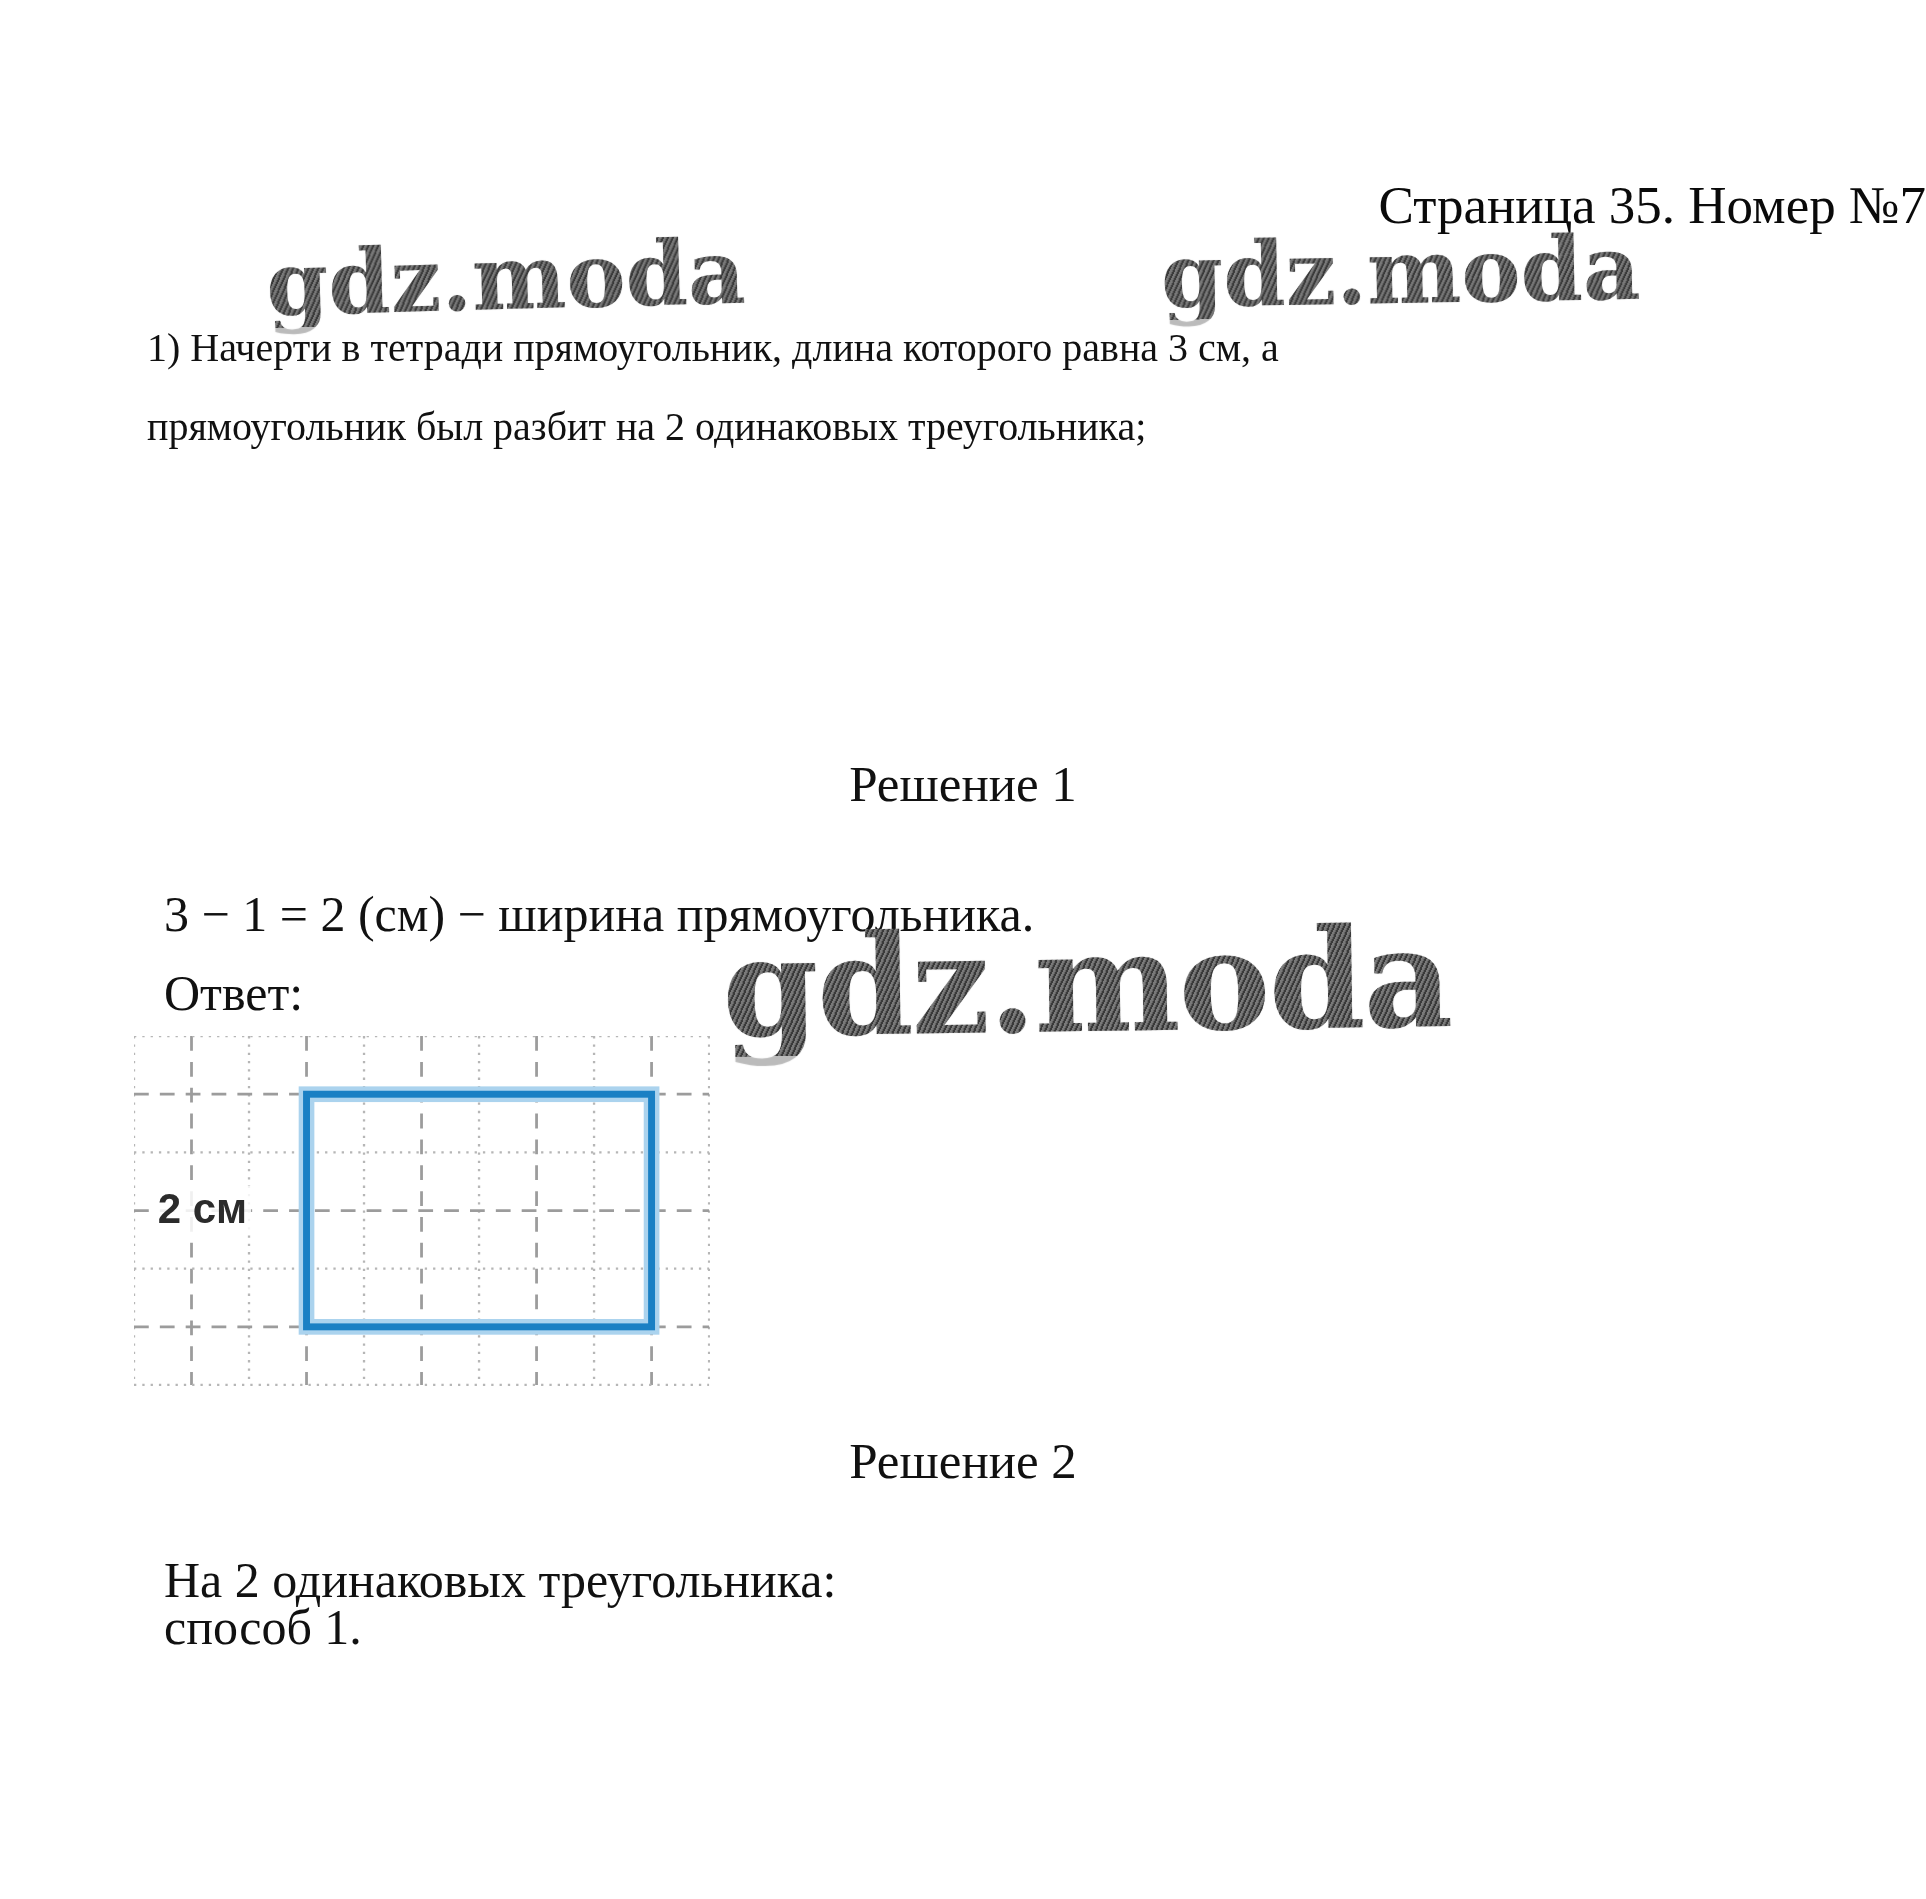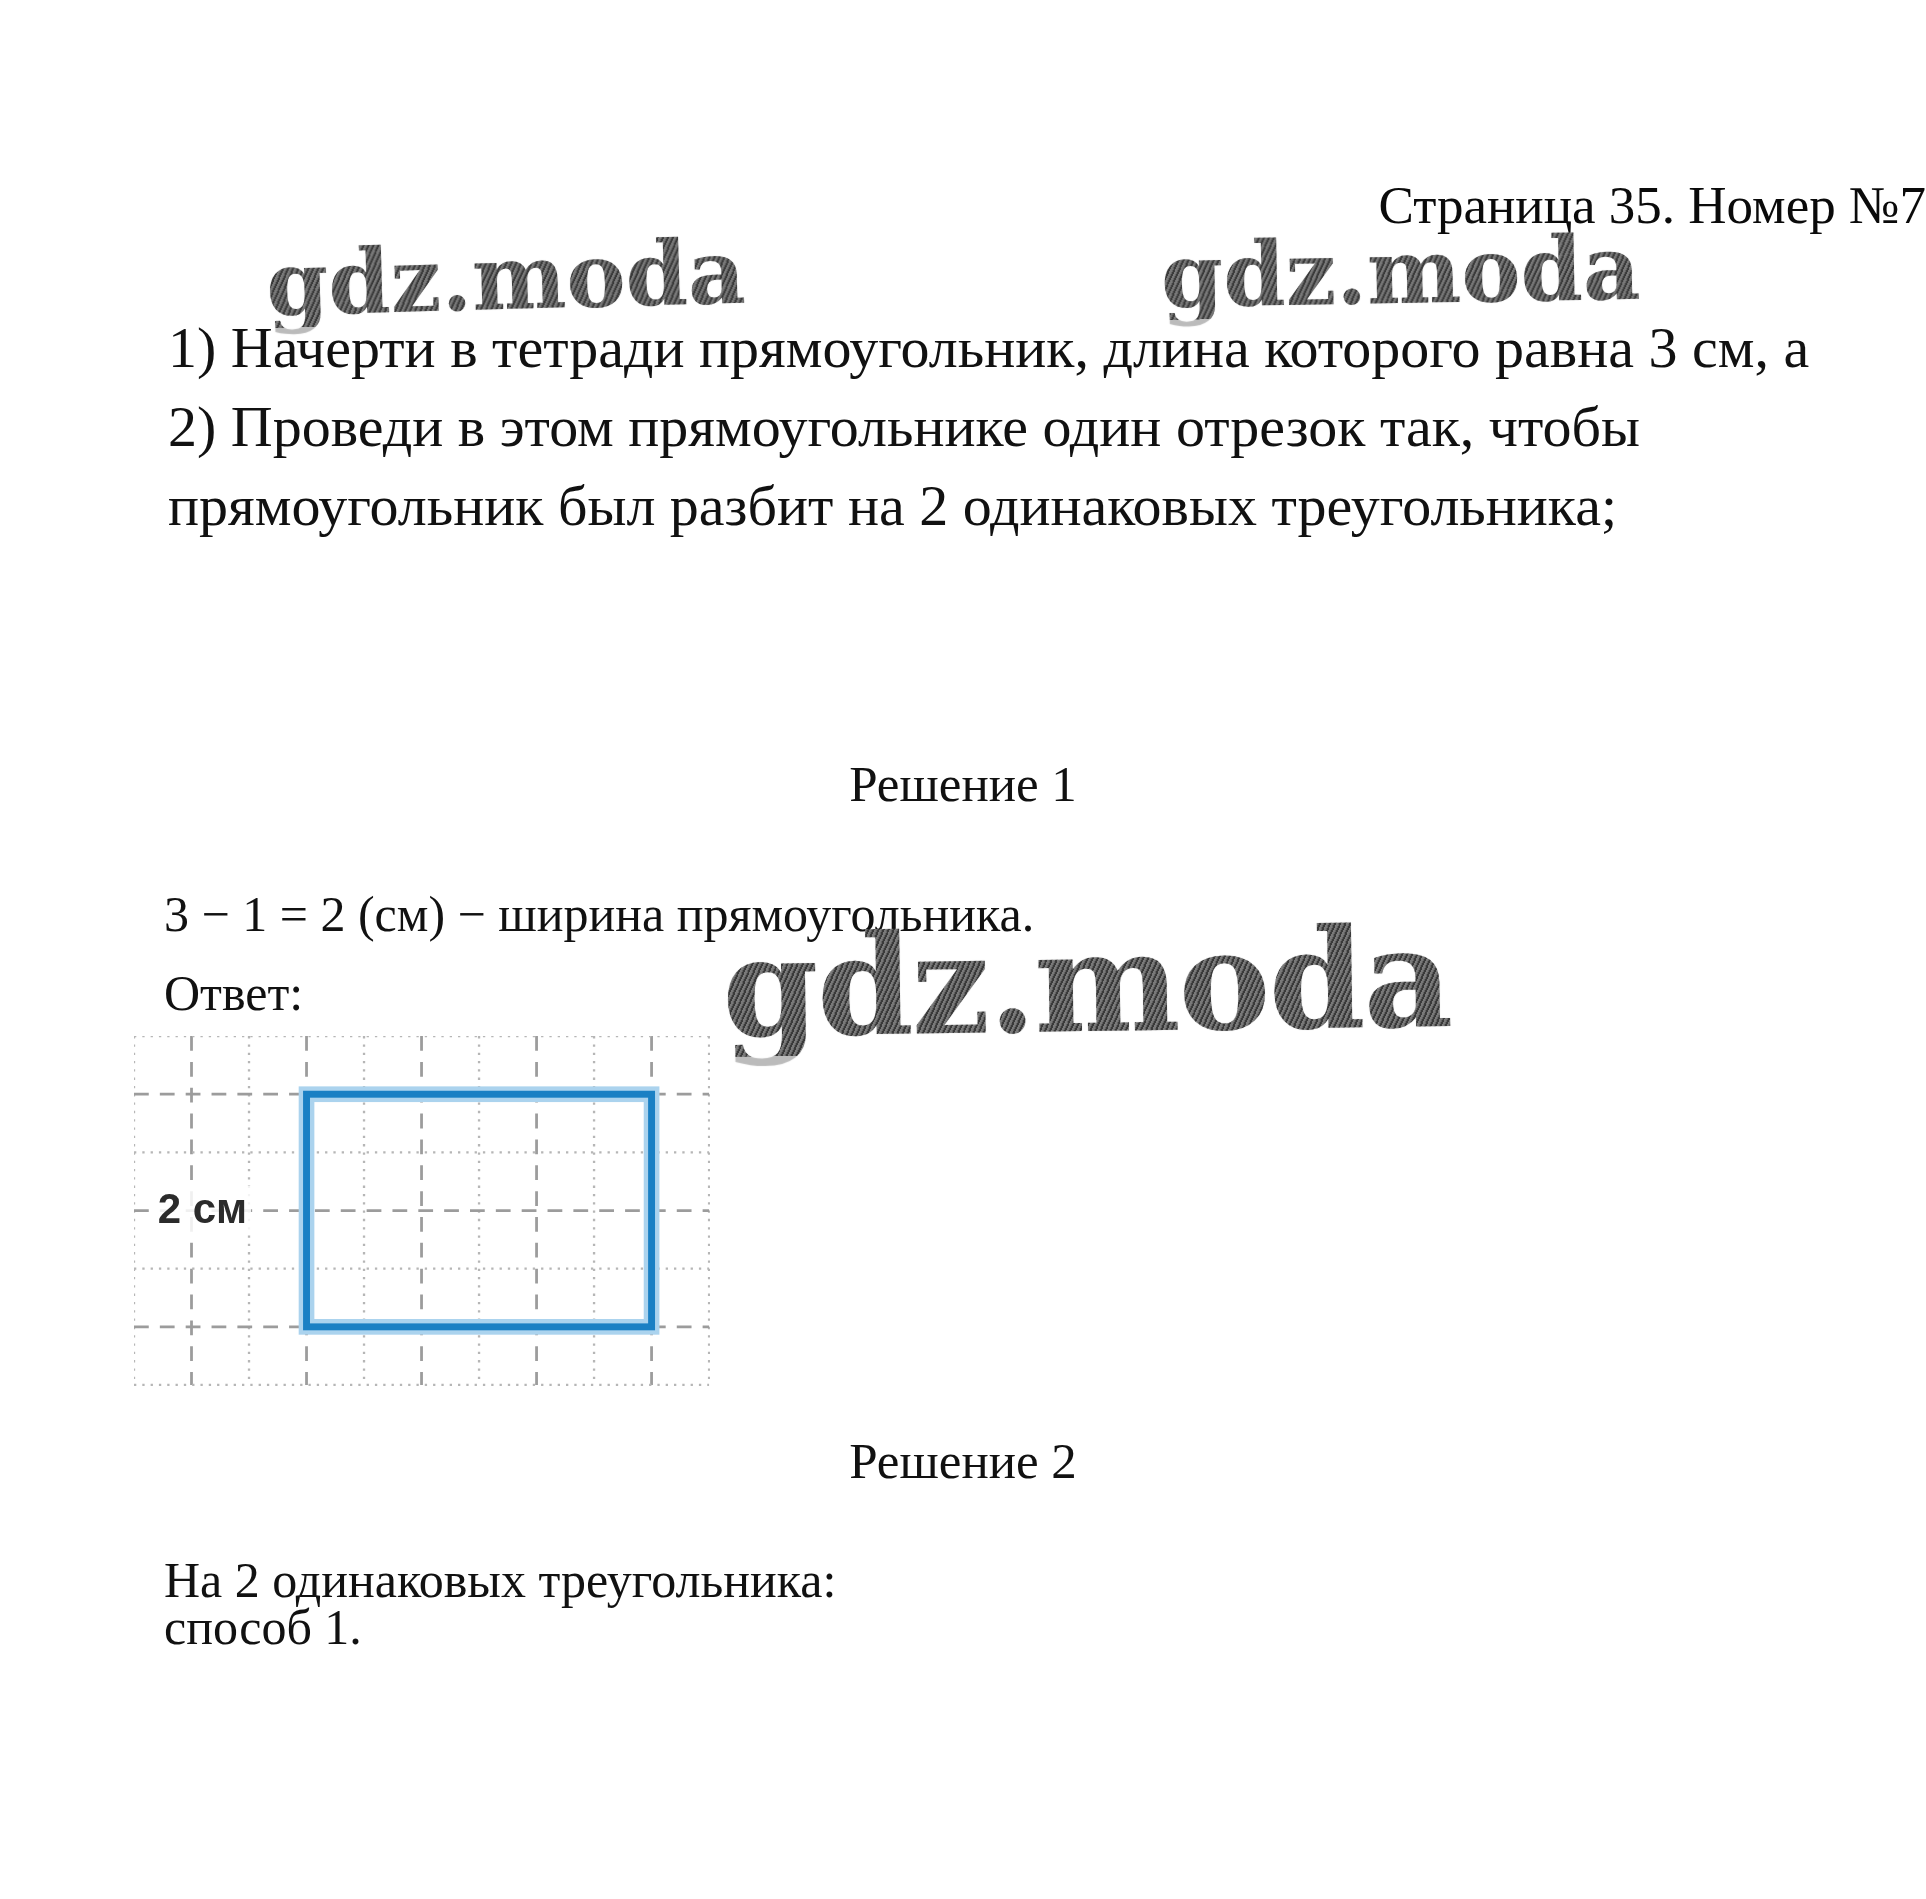--- a/index.html
+++ b/index.html
@@ -17,21 +17,21 @@
     font-family:"DejaVu Serif", serif;font-weight:bold;color:#6b6b6b;
     background:repeating-linear-gradient(115deg,#3a3a3a 0 1.8px,#9a9a9a 1.8px 3.7px,#777 3.7px 4.6px);
     -webkit-background-clip:text;background-clip:text;
     -webkit-text-fill-color:transparent;
     text-shadow:0 0 0.9px rgba(60,60,60,.35);
     white-space:nowrap;line-height:1;
   }
   .wm-topleft{left:266px;top:233px;font-size:89px;transform:rotate(-1.5deg);}
   .wm-topright{left:1161px;top:227px;font-size:89px;transform:rotate(-1deg);}
   .wm-center{left:722px;top:914px;font-size:138px;letter-spacing:-1.8px;transform:rotate(-0.8deg);}
-  .problem{left:168px;top:308px;width:1652px;font-size:58px;line-height:79px;}
+  .problem{left:147px;top:308px;width:1652px;font-size:40px;line-height:79px;}
   .heading{left:0;width:1926px;text-align:center;font-size:51px;}
   .heading1{top:755px;}
   .heading2{top:1432px;}
   .eq-line{left:164px;font-size:50px;line-height:79px;white-space:nowrap;}
   .eq{top:875px;}
   .answer{top:954px;}
   .s2-line1{top:1541px;}
   .s2-line2{top:1588px;}
   .figure{left:134px;top:1036px;width:576px;height:350px;}
   .figure svg{position:absolute;left:0;top:0;display:block;}
@@ -46,21 +46,20 @@
 </head>
 <body>
 
 <div class="abs title">Страница 35. Номер №7</div>
 
 <div class="abs wm wm-topleft">gdz.moda</div>
 <div class="abs wm wm-topright">gdz.moda</div>
 
 <div class="abs problem">
   <div>1) Начерти в тетради прямоугольник, длина которого равна 3 см, а</div>
-  <div>2) Проведи в этом прямоугольнике один отрезок так, чтобы</div>
   <div>прямоугольник был разбит на 2 одинаковых треугольника;</div>
 </div>
 
 <div class="abs heading heading1">Решение 1</div>
 
 <div class="abs eq-line eq">3 − 1 = 2 (см) − ширина прямоугольника.</div>
 <div class="abs eq-line answer">Ответ:</div>
 
 <div class="abs wm wm-center">gdz.moda</div>
 

